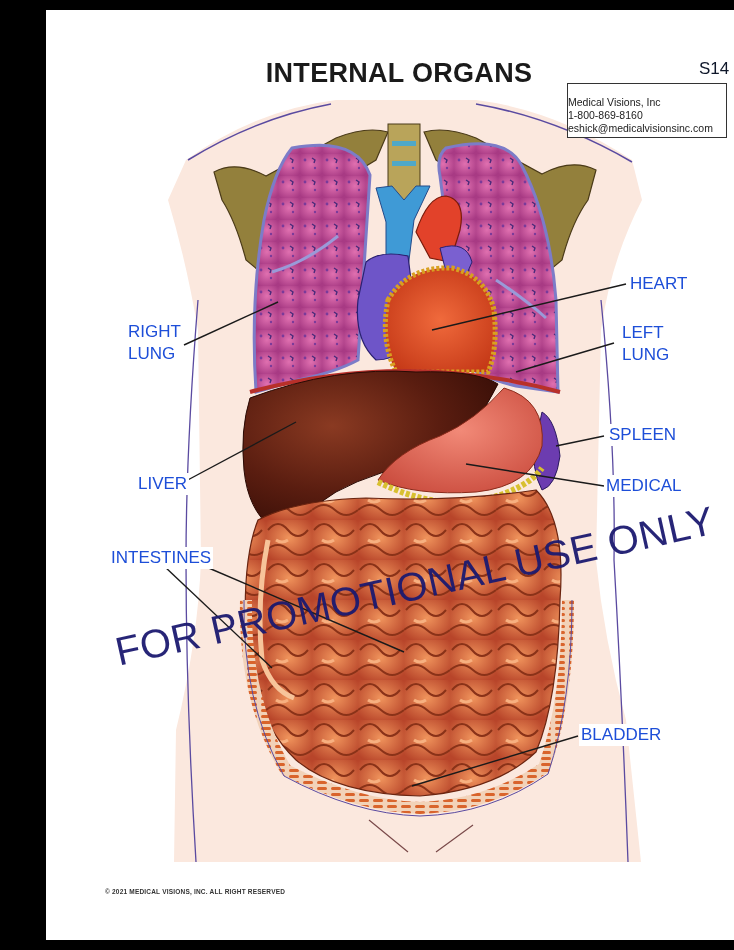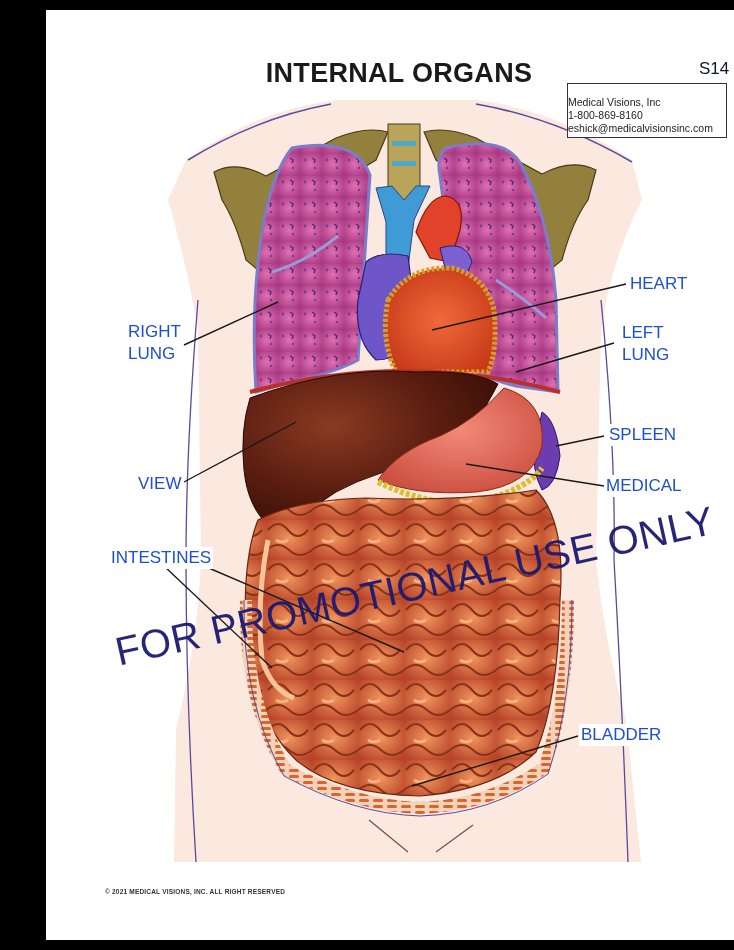--- a/index.html
+++ b/index.html
@@ -156,20 +156,20 @@
   <div class="label" style="left:80px; top:311px;">
     <div>RIGHT</div>
     <div>LUNG</div>
   </div>
   <div class="label" style="left:574px; top:312px;">
     <div>LEFT</div>
     <div>LUNG</div>
   </div>
   <div class="label" style="left:561px; top:414px;">SPLEEN</div>
   <div class="label" style="left:558px; top:465px;">MEDICAL</div>
-  <div class="label" style="left:90px; top:463px;">VIEW</div>
+  <div class="label" style="left:90px; top:463px;">LIVER</div>
   <div class="label" style="left:63px; top:537px;">INTESTINES</div>
   <div class="label" style="left:533px; top:714px;">BLADDER</div>
 
   <div class="watermark">FOR PROMOTIONAL USE ONLY</div>
 
   <div class="copyright">© 2021 MEDICAL VISIONS, INC. ALL RIGHT RESERVED</div>
 </div>
 
 </body></html>

